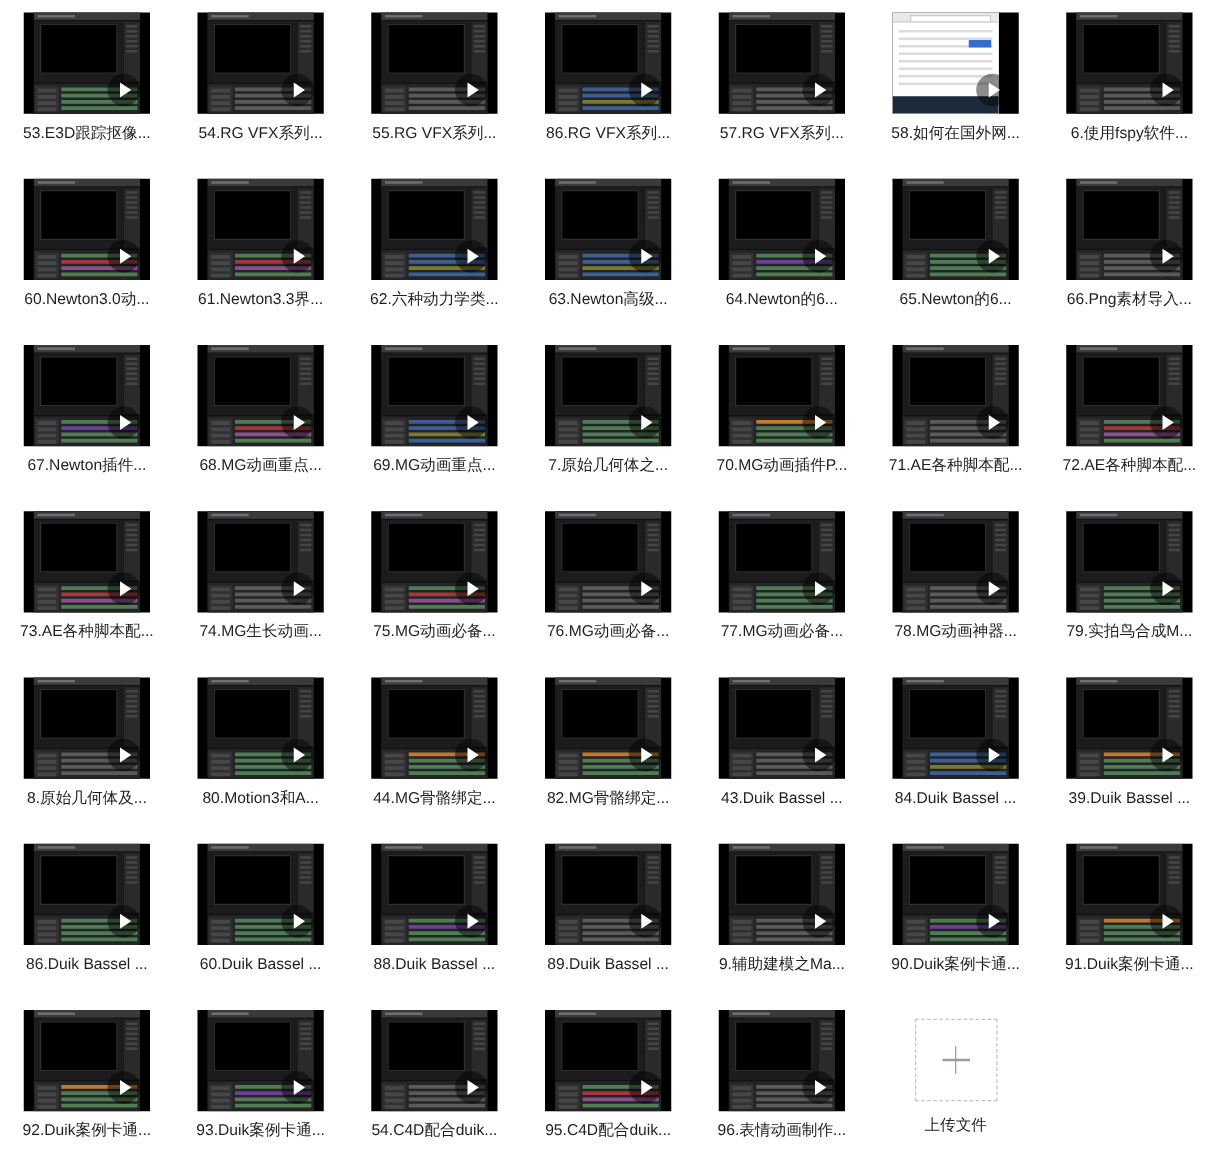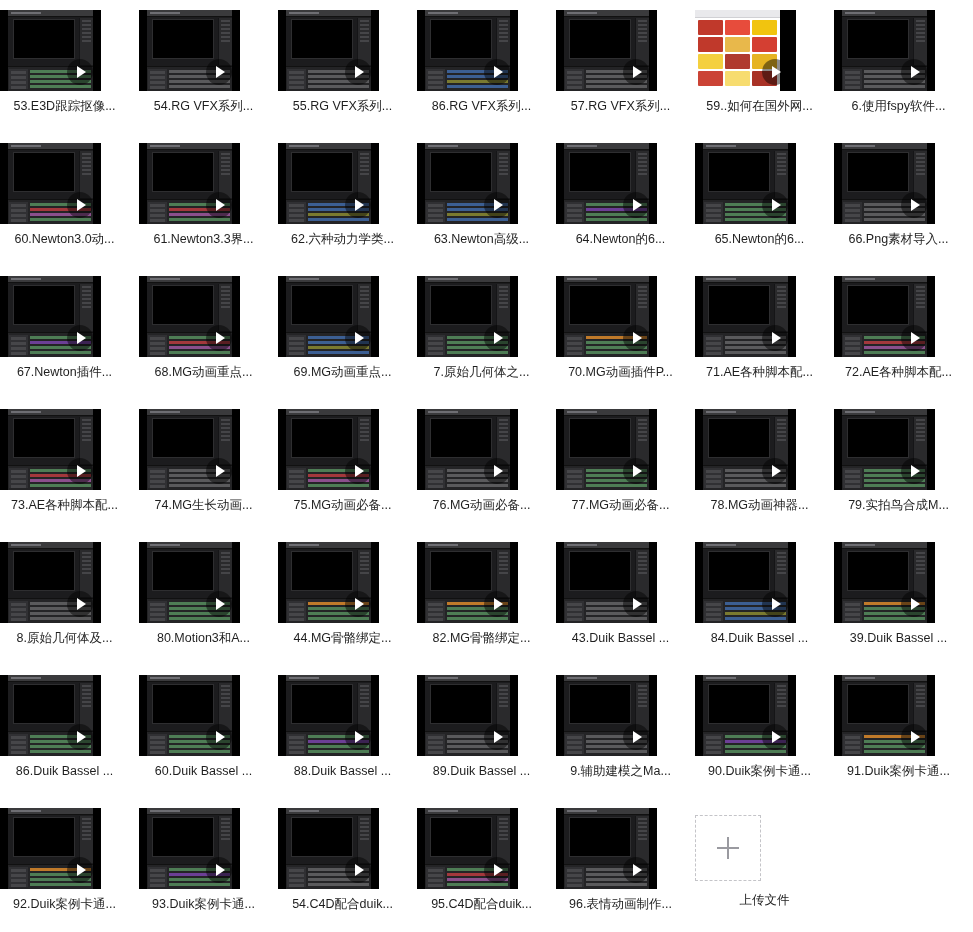--- a/index.html
+++ b/index.html
@@ -16,20 +16,21 @@
     grid-template-columns: repeat(7, 139px);
     grid-template-rows: repeat(7, 133px);
     padding: 10px 0 0 0;
     width: 973px;
   }
   .cell {
     width: 139px;
     height: 133px;
     display: flex;
     flex-direction: column;
+    align-items: center;
     cursor: pointer;
   }
   .thumb-wrap {
     position: relative;
     width: 101px;
     height: 81px;
     background: #000000;
     overflow: hidden;
     flex: 0 0 auto;
   }
@@ -328,40 +329,40 @@
               </div>
             </div>
           </div>
         </div>
         <div class="play"></div>
       </div>
       <div class="caption">57.RG VFX系列...</div>
     </div>
     <div class="cell">
       <div class="thumb-wrap">
-        <div class="frame poster">
-          <div class="poster">
-            <div class="bar" style="position:absolute;left:0;top:0;right:0;height:8px;background:#e9e9ec;border-bottom:1px solid #d0d0d4;"></div>
-            <div class="p" style="left:3px;top:10px;width:25px;height:15px;background:#c0392b;"></div>
-            <div class="p" style="left:30px;top:10px;width:25px;height:15px;background:#e74c3c;"></div>
-            <div class="p" style="left:57px;top:10px;width:25px;height:15px;background:#f1c40f;"></div>
-            <div class="p" style="left:3px;top:27px;width:25px;height:15px;background:#c0392b;"></div>
-            <div class="p" style="left:30px;top:27px;width:25px;height:15px;background:#e8b84b;"></div>
-            <div class="p" style="left:57px;top:27px;width:25px;height:15px;background:#d43f32;"></div>
-            <div class="p" style="left:3px;top:44px;width:25px;height:15px;background:#f4d03f;"></div>
-            <div class="p" style="left:30px;top:44px;width:25px;height:15px;background:#b03a2e;"></div>
-            <div class="p" style="left:57px;top:44px;width:25px;height:15px;background:#e6b422;"></div>
-            <div class="p" style="left:3px;top:61px;width:25px;height:15px;background:#cb4335;"></div>
-            <div class="p" style="left:30px;top:61px;width:25px;height:15px;background:#f7dc6f;"></div>
-            <div class="p" style="left:57px;top:61px;width:25px;height:15px;background:#a93226;"></div>
-          </div>
-        </div>
-        <div class="play"></div>
-      </div>
-      <div class="caption">59..如何在国外网...</div>
+        <div class="frame web">
+          <div class="web">
+            <div class="bar"></div>
+            <div class="lines">
+              <i></i>
+              <i></i>
+              <i></i>
+              <i></i>
+              <i></i>
+              <i></i>
+              <i></i>
+              <i></i>
+            </div>
+            <div class="btn"></div>
+            <div class="foot"></div>
+          </div>
+        </div>
+        <div class="play"></div>
+      </div>
+      <div class="caption">58.如何在国外网...</div>
     </div>
     <div class="cell">
       <div class="thumb-wrap">
         <div class="frame v-gray">
           <div class="ae v-gray" style="position:absolute;inset:0;background:#1c1c1e;">
             <div class="ae-top"></div>
             <div class="ae-canvas"></div>
             <div class="ae-right">
               <i></i>
               <i></i>

